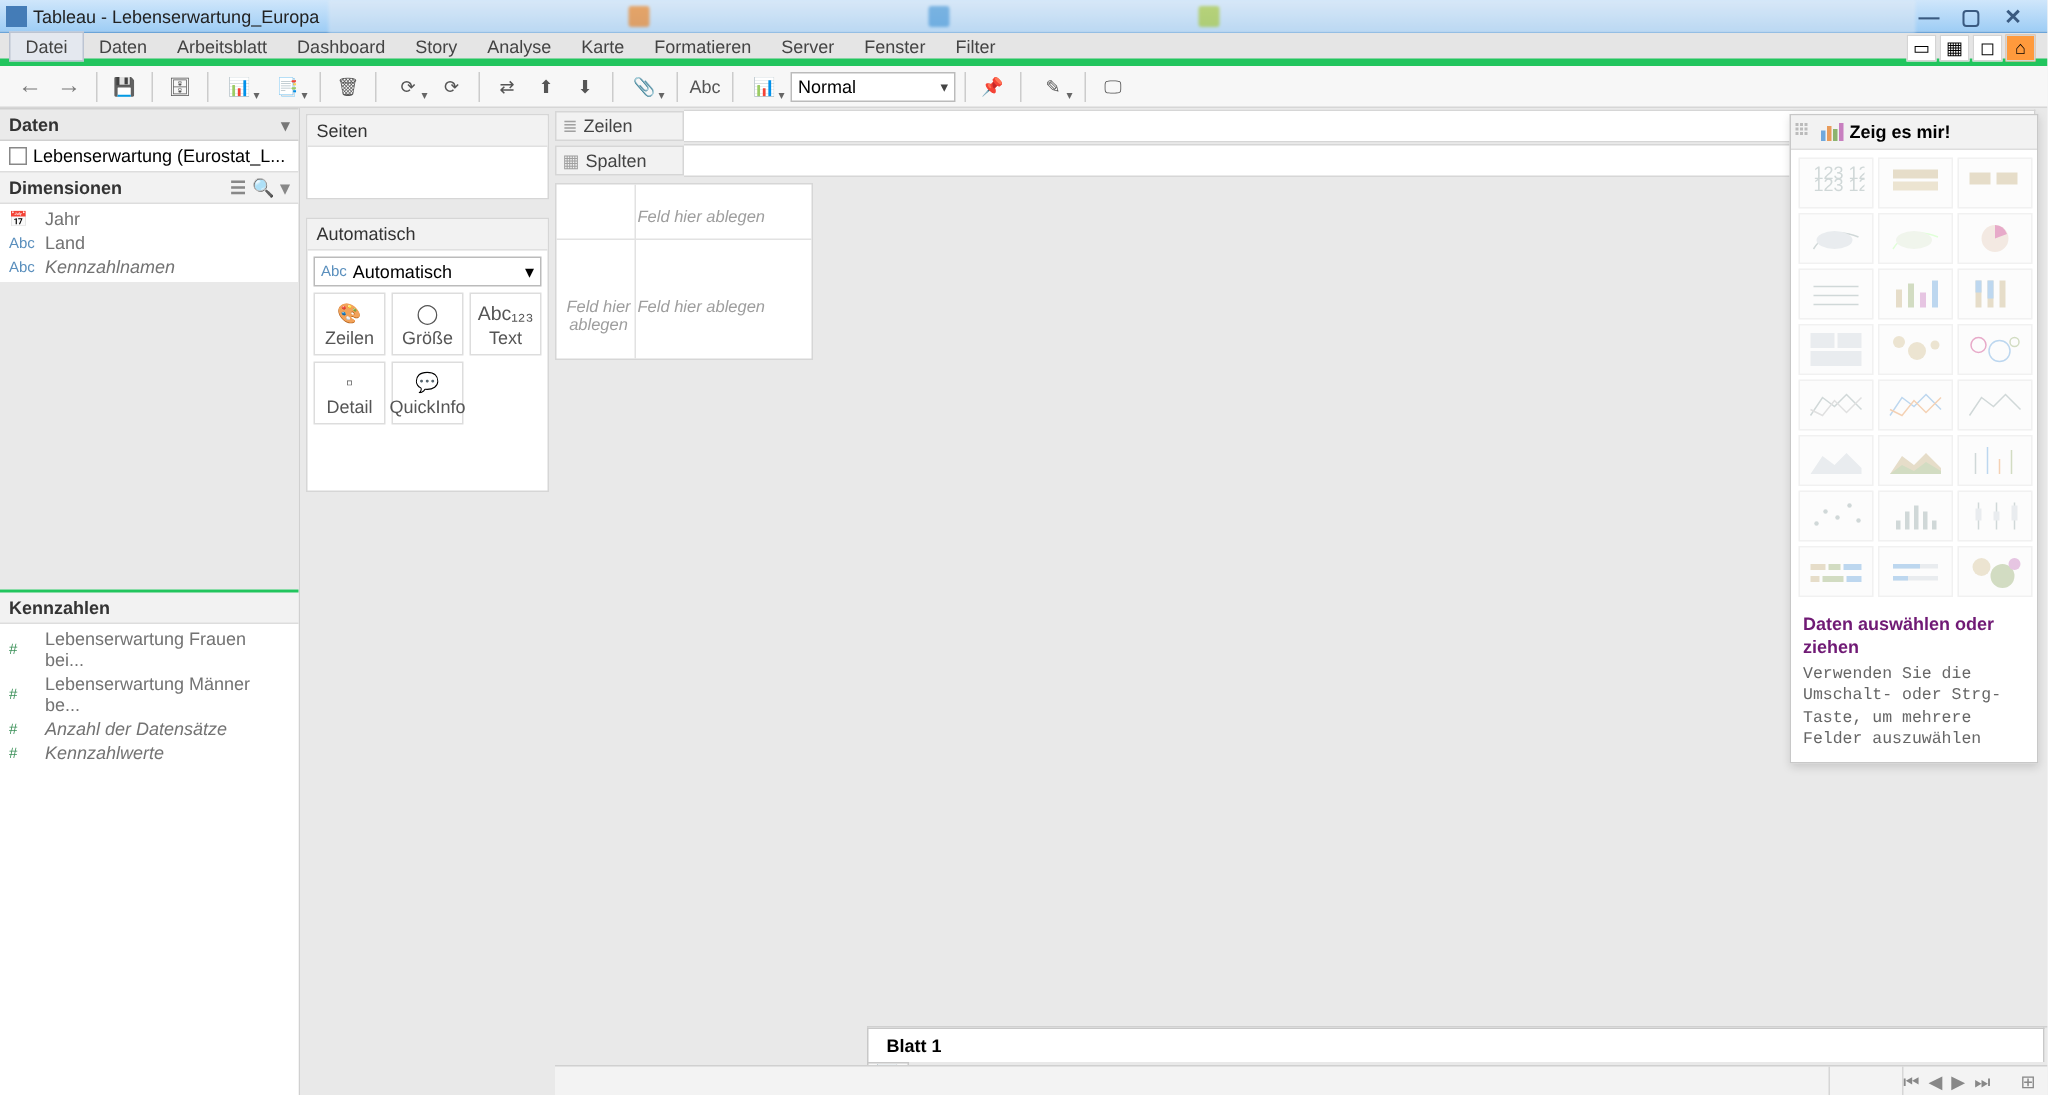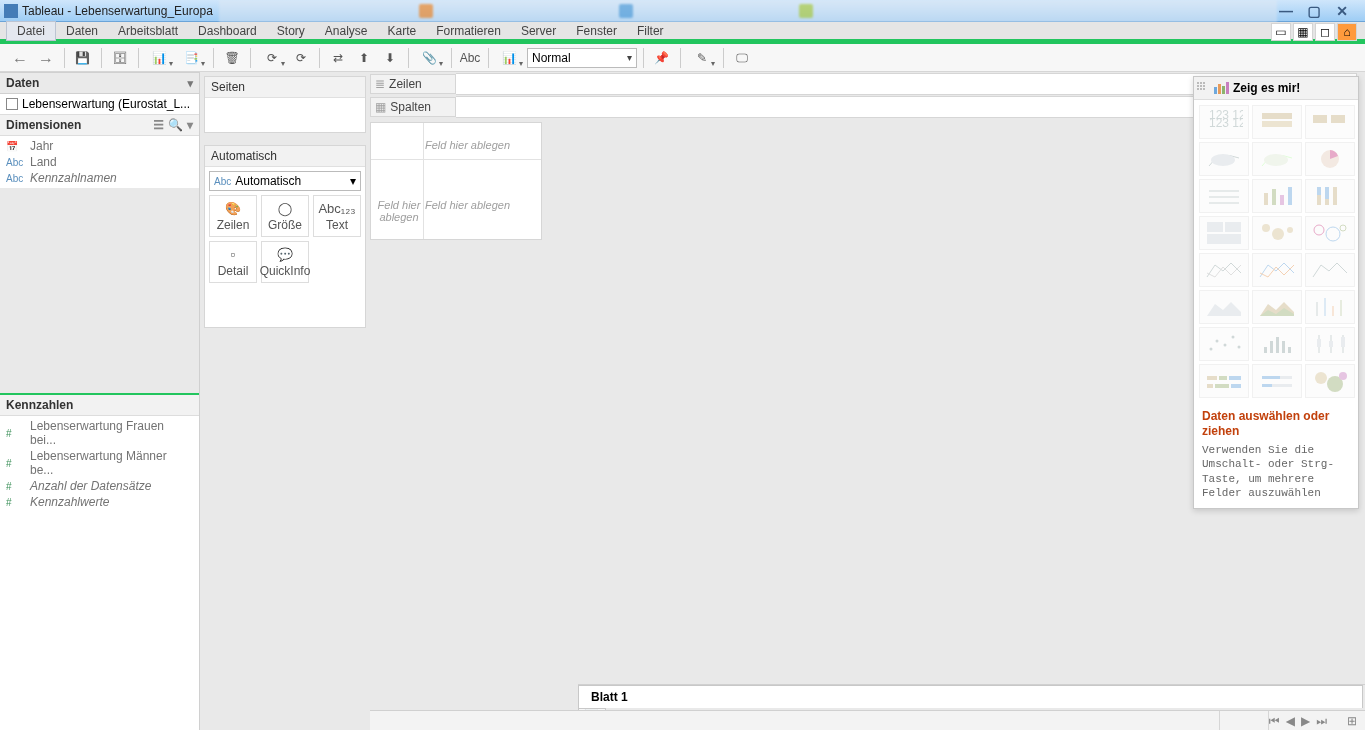--- a/index.html
+++ b/index.html
@@ -85,21 +85,21 @@
 .sm-bars span{width:3px;}
 .sm-bars span:nth-child(1){height:7px;background:#6fa8dc;}
 .sm-bars span:nth-child(2){height:10px;background:#e89b5a;}
 .sm-bars span:nth-child(3){height:8px;background:#8db36f;}
 .sm-bars span:nth-child(4){height:12px;background:#c87fc0;}
 .sm-grid { display:grid; grid-template-columns: repeat(3, 50px); grid-auto-rows: 34px; gap:3px; padding:5px; }
 .sm-cell { border:1px solid #e2e2e2; background:#fafafa; display:flex; align-items:center; justify-content:center; }
 .sm-cell.off { opacity:.45; }
 .sm-cell svg { width: 38px; height: 26px; }
 .sm-text { padding: 6px 8px 8px 8px; }
-.sm-text .t1 { font-weight:bold; color:#c2410c; margin-bottom:4px; line-height:1.25; }
+.sm-text .t1 { font-weight:bold; color:#701a75; margin-bottom:4px; line-height:1.25; }
 .sm-text .t2 { color:#666; font-size:11px; line-height:1.3;font-family:Liberation Mono, monospace; }
 
 
 .sheet-tabs { position:absolute; bottom:20px; left:208px; right:0; height:26px; background:#e9e9e9; border-top:1px solid #d0d0d0; display:flex; align-items:stretch;flex-direction:column; }
 .sheet-tabs .tab { background:#fff; border:1px solid #c8c8c8; border-bottom:none; padding:4px 12px; margin-right:2px; font-weight:bold; }
 .sheet-tabs .addbtn { width:28px; border:1px solid #c8c8c8; background:#f7f7f7; display:flex; align-items:center; justify-content:center; margin-right:2px; color:#777; }
 
 
 .statusbar { position:absolute; bottom:0; left:0; right:0; height:20px; background:#f3f3f3; border-top:1px solid #d0d0d0; display:flex; }
 .statusbar .seg { border-right:1px solid #d6d6d6; height:100%; }

